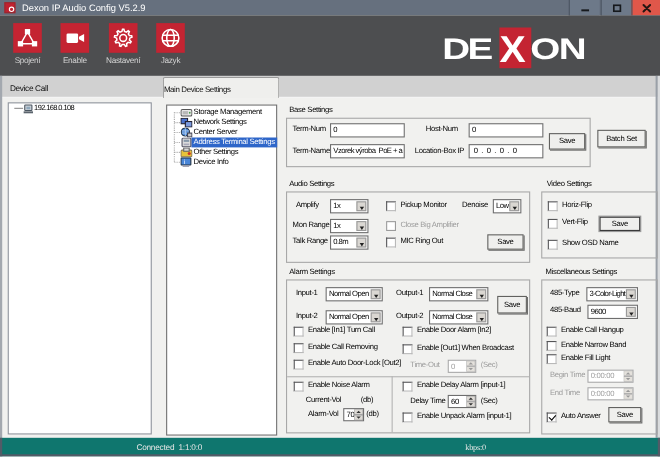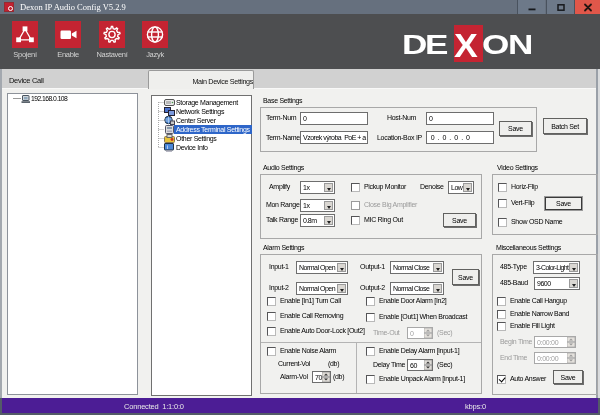--- a/index.html
+++ b/index.html
@@ -4,38 +4,38 @@
 <style>
 * { margin:0; padding:0; box-sizing:border-box; }
 html,body { width:600px; height:415px; overflow:hidden; }
 body { font-family:"Liberation Sans", sans-serif; position:relative; background:#f1f1ef;
   -webkit-font-smoothing:antialiased; }
 .abs { position:absolute; }
 
 #titlebar { left:0; top:0; width:600px; height:14px; background:#66707e; }
 #appicon { left:4px; top:2px; width:10px; height:10px; background:#c22030; border:1px solid #942a31; }
 #appicon:before { content:""; position:absolute; left:2.5px; top:2.5px; width:3px; height:3px; border:1px solid #fff; border-radius:50%; }
-#apptitle { left:20px; top:2px; font-size:8.5px; color:#fff;font-family:Liberation Serif, serif; }
+#apptitle { left:20px; top:2px; font-size:8.5px; color:#fff; }
 .winbtn { top:0px; height:14px; width:28px; background:#6d7989; border-left:1px solid #49525e; }
 #btnmin { left:517px; } #btnmax { left:546px; }
 #btnclose { left:574px; width:26px; background:#e0574a; }
 
 #toolbar { left:0; top:14px; width:600px; height:55px; background:#4d4e50; }
 .tbtn { top:21px; width:26px; height:27px; background:#c42432; }
 .tlabel { top:50px; width:60px; text-align:center; color:#d2d2d2; font-size:7.5px; letter-spacing:-0.3px; }
 
 #band { left:0; top:69px; width:600px; height:20px; background:#d1d1d1; border-bottom:1px solid #f8f8f8; }
 #devlist-label { left:9px; top:76px; font-size:7.5px; letter-spacing:-0.3px; color:#111; }
 #tab { left:148px; top:70px; width:106px; height:19px; background:#efefed; border:1px solid #9a9a9a; border-bottom:none; border-radius:2px 2px 0 0; }
-#tab span { position:absolute; left:0; top:6px; width:100%; text-align:right; font-size:7.2px; letter-spacing:-0.35px; color:#111; }
+#tab span { position:absolute; left:0; top:6px; width:100%; text-align:left; font-size:7.2px; letter-spacing:-0.35px; color:#111; }
 
 #devbox { left:7px; top:93px; width:131px; height:302px; background:#fff; border:1px solid #8d929a; }
 #treebox { left:151px; top:95px; width:101px; height:301px; background:#fff; border:1px solid #707070; }
 
-#statusbar { left:0; top:398px; width:600px; height:17px; background:#4c1d95; border-bottom:2px solid #535b67; border-left:2px solid #535b67; border-right:2px solid #535b67;padding-left:12px; }
+#statusbar { left:0; top:398px; width:600px; height:17px; background:#0f766e; border-bottom:2px solid #535b67; border-left:2px solid #535b67; border-right:2px solid #535b67;padding-left:12px; }
 #statusbar .st { position:absolute; top:4px; font-size:7.5px; letter-spacing:-0.2px; color:#e8e8e8; }
 #logo { left:0; top:0; width:0; height:0; }
 .logoletter { color:#fff; font-weight:bold; font-size:27px; font-family:"Liberation Sans",sans-serif; }
 
 .trow { left:12px; height:9px; white-space:nowrap; }
 .ticon { display:inline-block; width:10px; height:9px; vertical-align:top; position:relative; }
 .ttext { font-size:7px; letter-spacing:-0.3px; color:#000; display:inline-block; vertical-align:top; padding:0 2px; line-height:9px; }
 .tsel { background:#2e66c9; color:#fff; }
 .ticon svg { position:absolute; left:0; top:0; }
 
@@ -356,14 +356,14 @@
         <path d="M4 1.4 L6 3.4 L2 3.4 Z" fill="#999"></path>
         <path d="M2 6.6 L6 6.6 L4 8.6 Z" fill="#999"></path>
       </svg>
     </span>
   </div>
 <div class="abs cb" style="left:497px; top:375px;" id="cbAuto"></div>
 <div class="abs cl" style="left:510px; top:375px;">Auto Answer</div>
 <div class="abs btn" style="left:553px; top:370px; width:30px; height:14px; line-height:13px;">Save</div>
 <div class="abs" id="statusbar">
   <span class="st" style="left:122px;">Connected&nbsp;&nbsp;1:1:0:0</span>
-  <span class="st" style="left:463px;">kbps:0</span>
+  <span class="st" style="left:421px;font-family:Liberation Serif, serif;">kbps:0</span>
 </div>
 
 </body></html>

